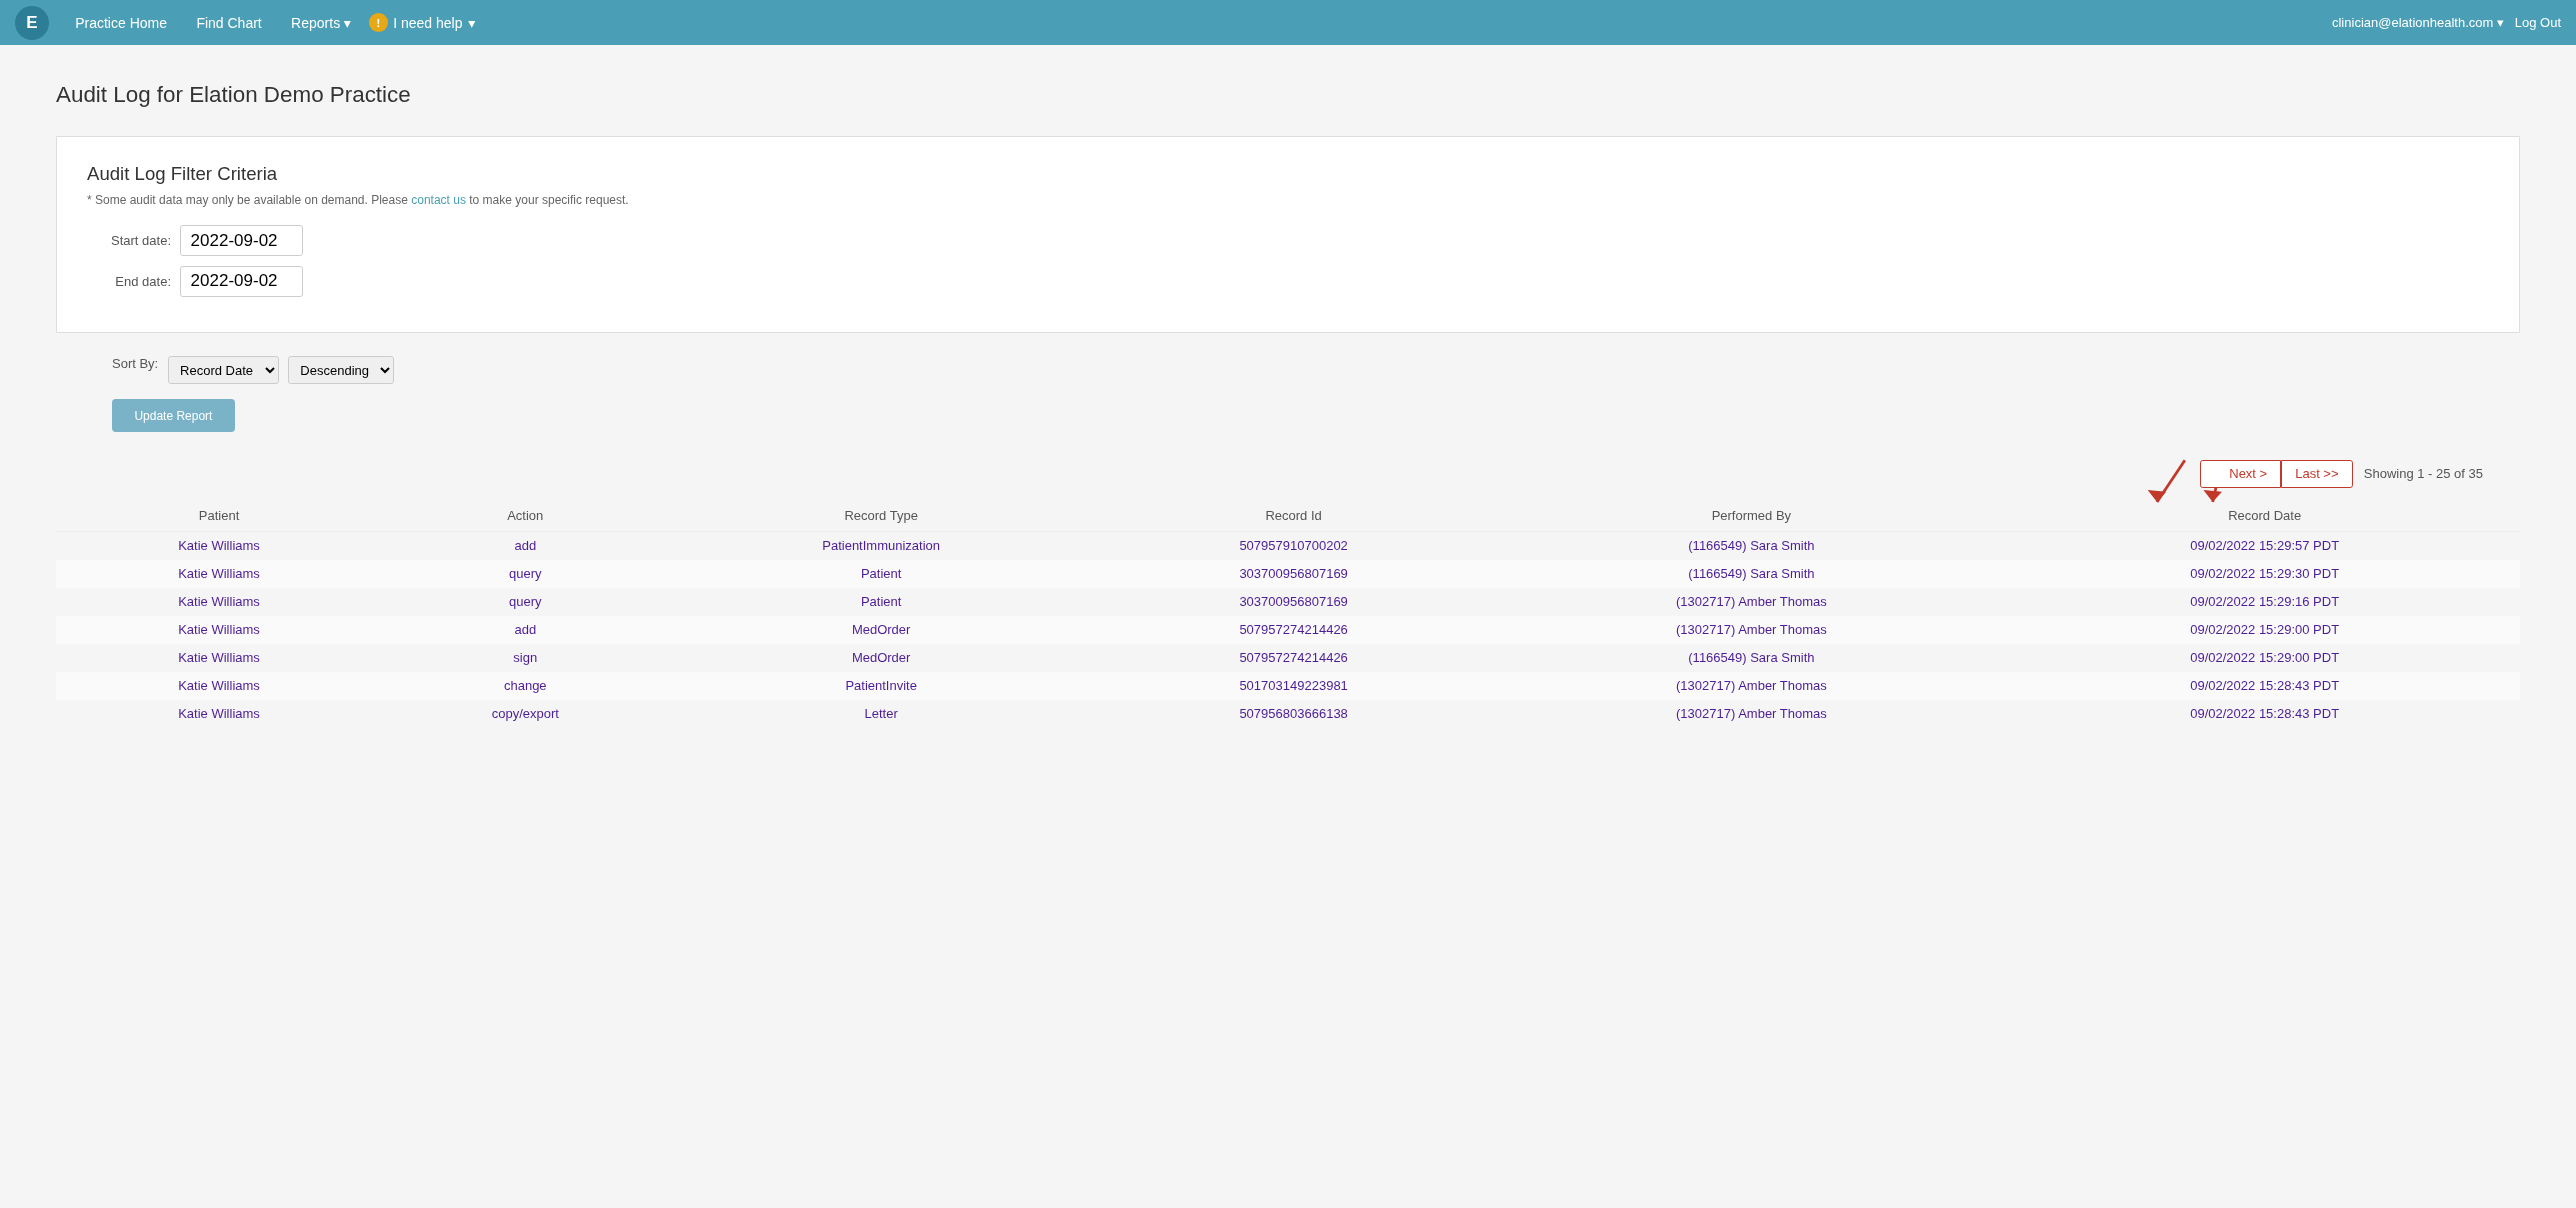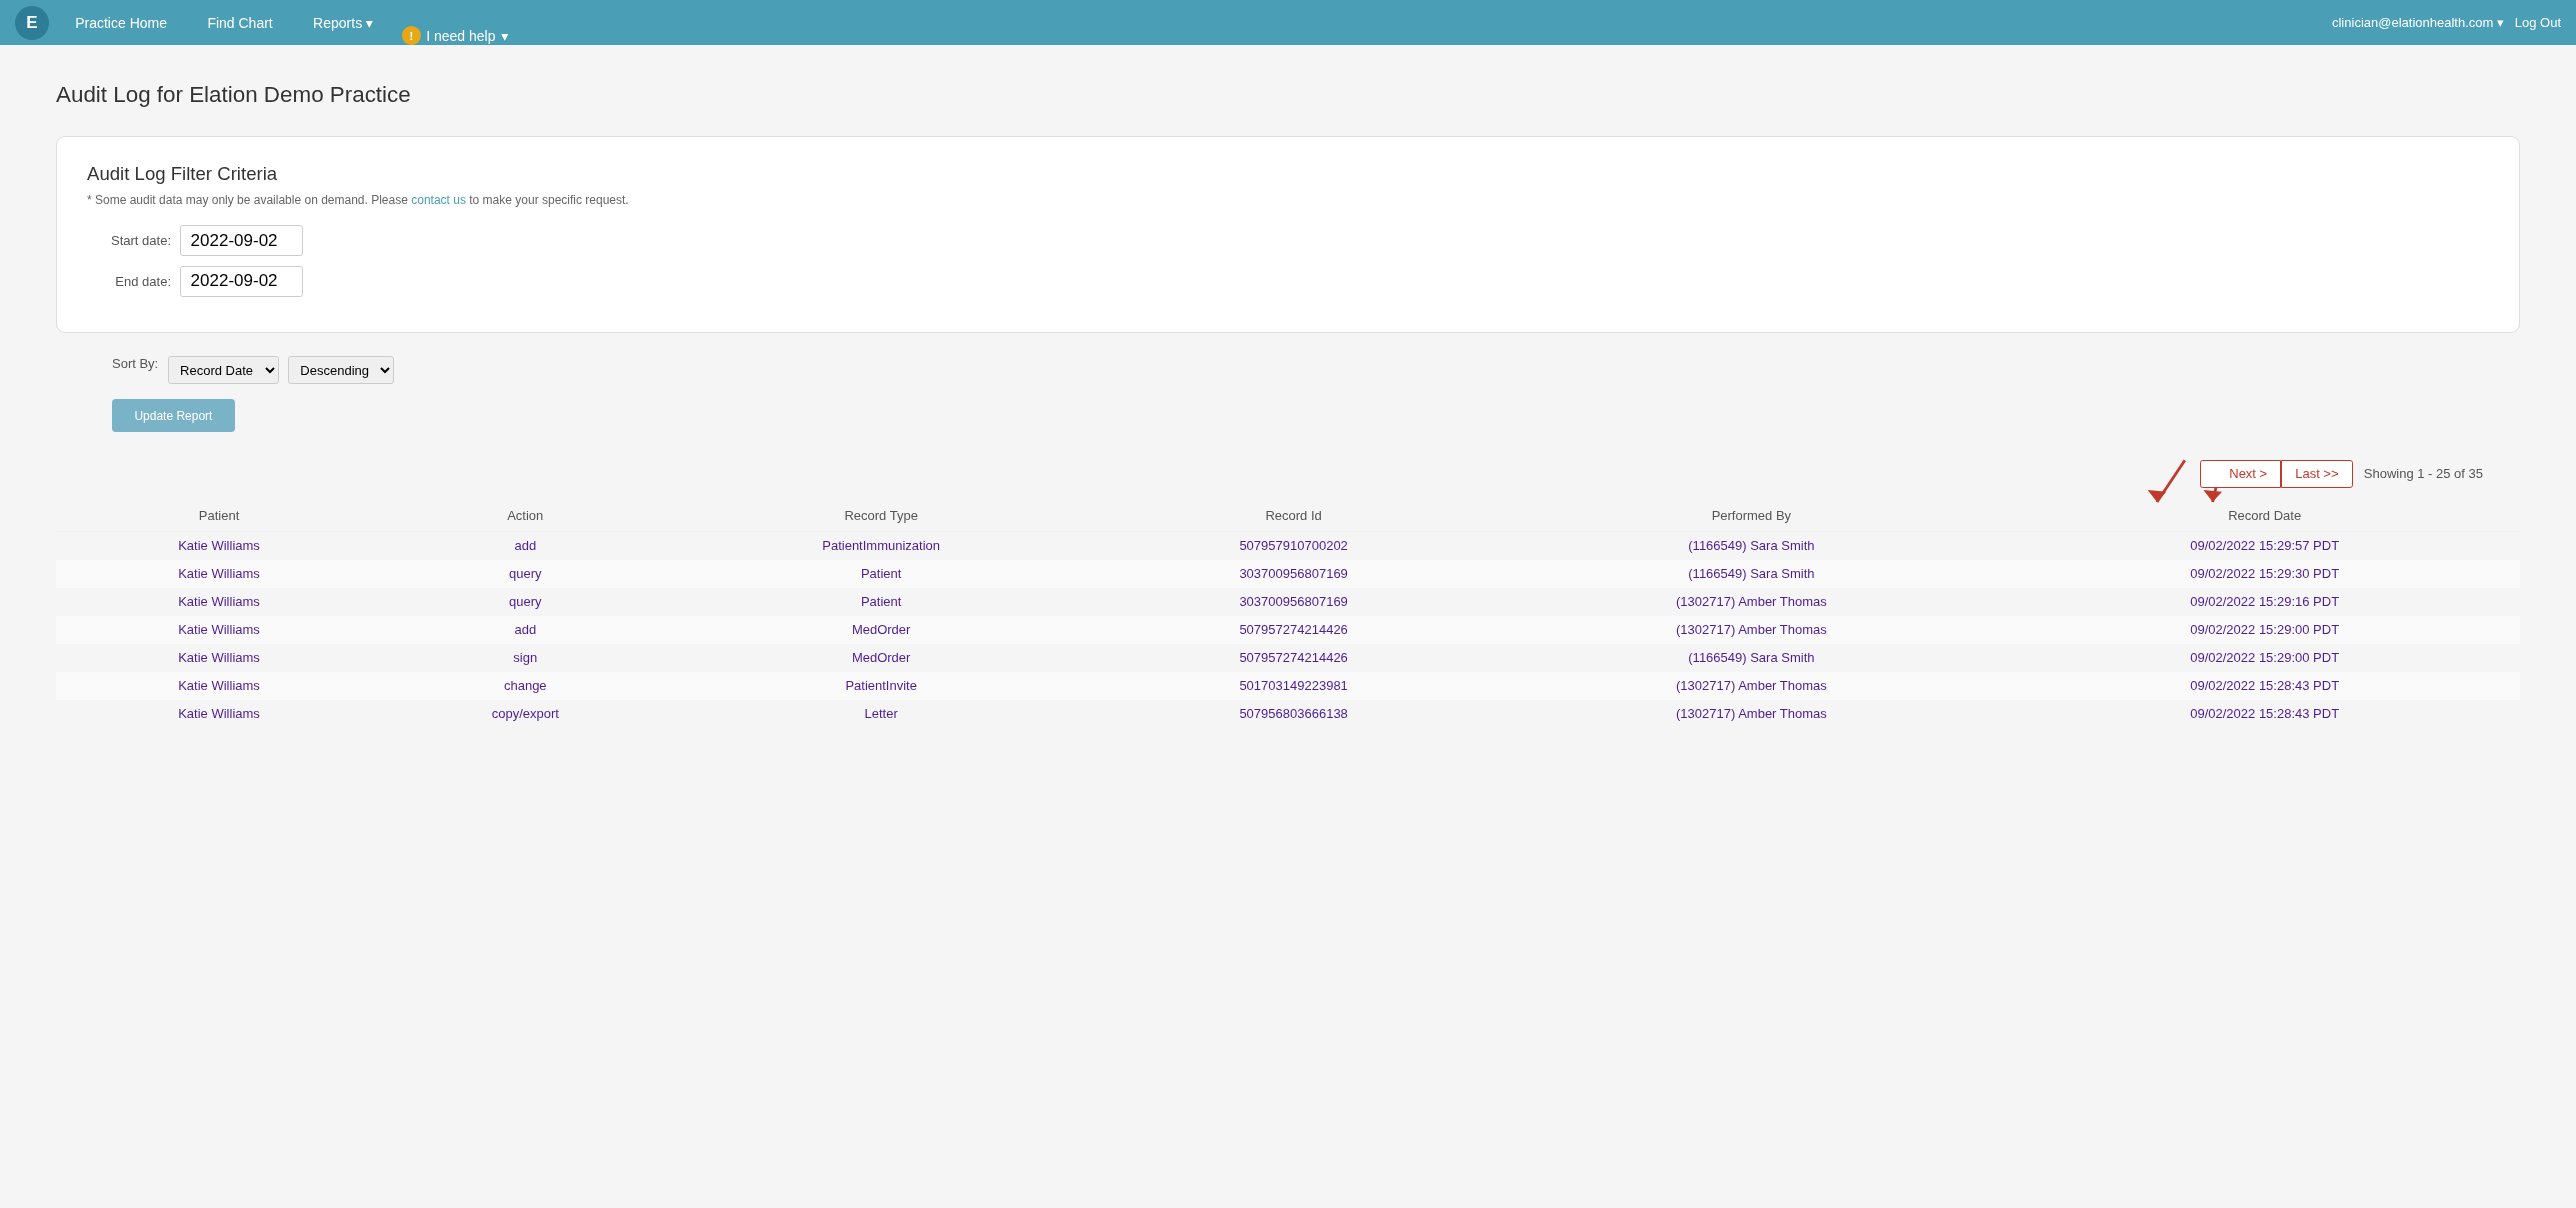--- a/index.html
+++ b/index.html
@@ -20,22 +20,22 @@
       font-weight: bold;
       font-size: 17px;
       width: 34px; height: 34px;
       border-radius: 50%;
       display: flex; align-items: center; justify-content: center;
       margin-right: 15px;
       cursor: pointer;
     }
     .navbar-links {
       display: flex;
-      align-items: flex-end;
-      gap: 18px;
+      align-items: center;
+      gap: 7px;
       flex: 1;
     }
     .navbar-link {
       color: white;
       text-decoration: none;
       padding: 0 11.2px;
       height: 45px;
       display: flex; align-items: center;
       font-size: 14px;
       cursor: pointer;
@@ -80,21 +80,21 @@
       font-size: 22.4px;
       font-weight: normal;
       color: #333;
       margin-bottom: 28px;
     }
 
     
     .filter-box {
       background: white;
       border: 0.9px solid #ddd;
-      border-radius: 9px;
+      border-radius: 1px;
       padding: 26px 30px;
       margin-bottom: 22.4px;
     }
     .filter-title {
       font-size: 18.6px;
       font-weight: normal;
       margin-bottom: 7.5px;
     }
     .filter-note {
       font-size: 12px;

